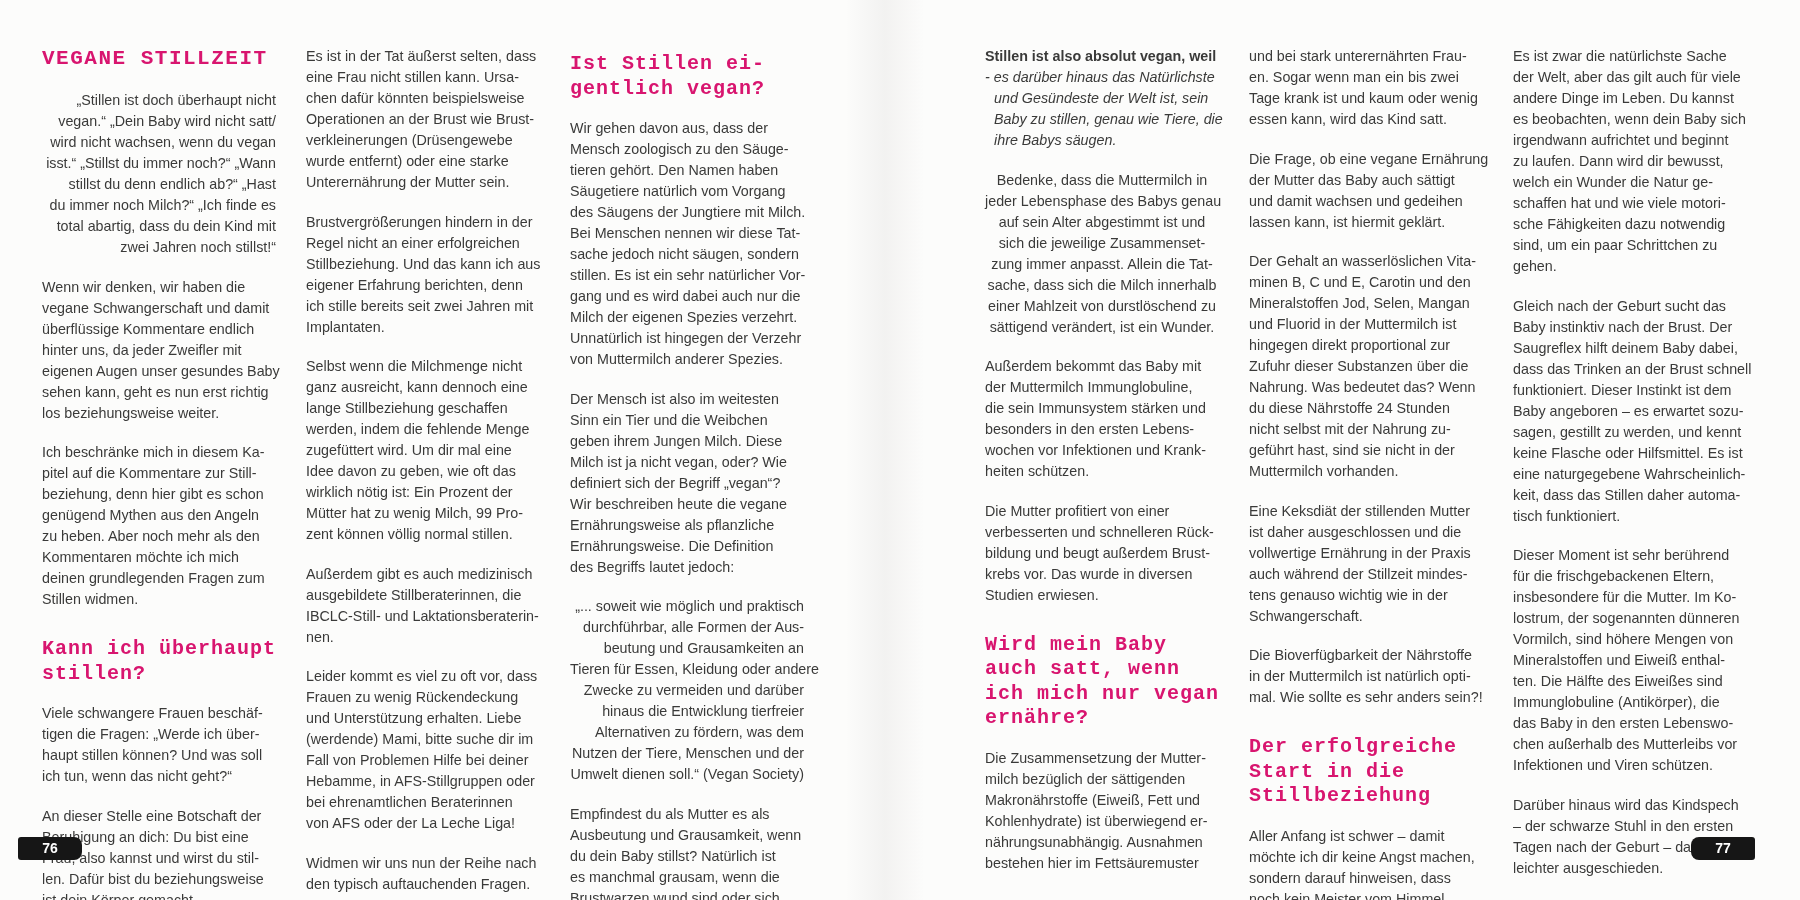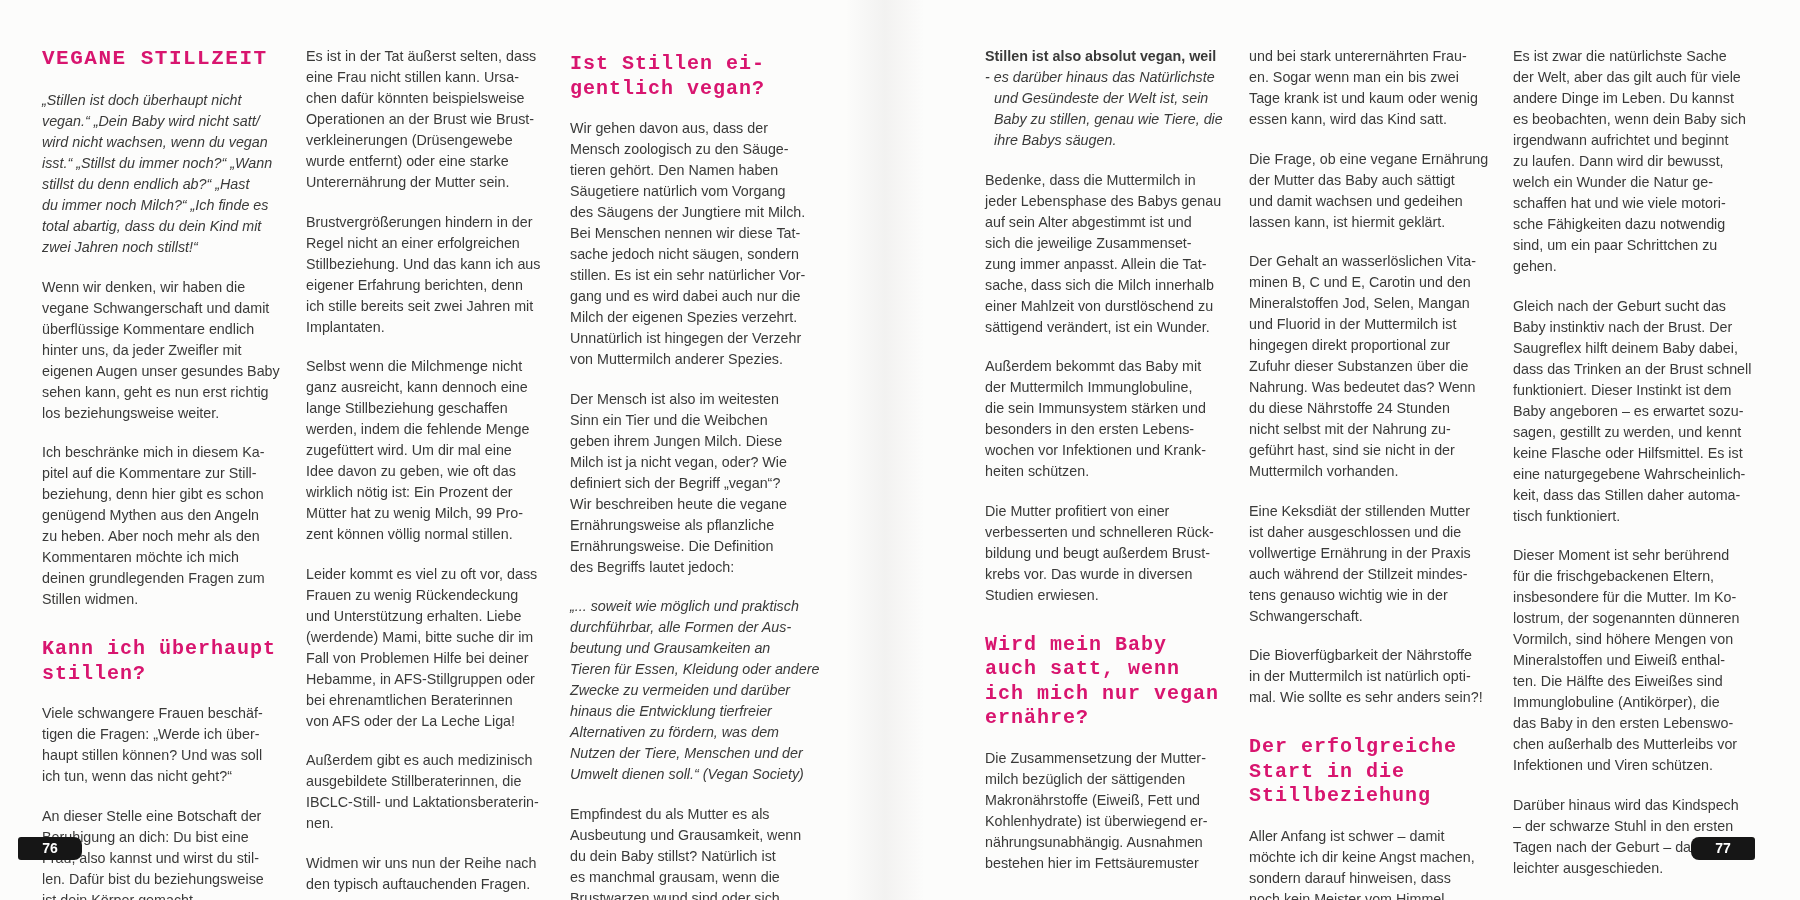--- a/index.html
+++ b/index.html
@@ -50,29 +50,29 @@
   .block.h2{
     font-family:"Liberation Mono","DejaVu Sans Mono",monospace;
     font-weight:bold;
     color:var(--accent);
     font-size:20px;
     line-height:24.5px;
     letter-spacing:1px;
     margin:27px 0 17px 0;
   }
   .col .block.h2:first-child{margin-top:6px;}
-  .block.quote{font-style:italic;}
+  .block.quote{text-align:right;}
   .block.lead{font-weight:bold;margin-bottom:0;}
   .block.li{
     font-style:italic;
     margin-bottom:0;
     padding-left:9px;
     text-indent:-9px;
   }
-  .block.li + .block.p{margin-top:18.6px;}
+  .block.li + .block.p{margin-top:18.6px;text-align:center;}
   .page-num{
     position:absolute;
     bottom:40px;
     height:23px;
     min-width:64px;
     background:var(--badge-bg);
     color:var(--badge-text);
     font-weight:bold;
     font-size:14px;
     line-height:23px;
@@ -141,32 +141,32 @@
 Implantaten.</p>
           <p class="block p">Selbst wenn die Milchmenge nicht
 ganz ausreicht, kann dennoch eine
 lange Stillbeziehung geschaffen
 werden, indem die fehlende Menge
 zugefüttert wird. Um dir mal eine
 Idee davon zu geben, wie oft das
 wirklich nötig ist: Ein Prozent der
 Mütter hat zu wenig Milch, 99 Pro-
 zent können völlig normal stillen.</p>
+          <p class="block p">Außerdem gibt es auch medizinisch
+ausgebildete Stillberaterinnen, die
+IBCLC-Still- und Laktationsberaterin-
+nen.</p>
           <p class="block p">Leider kommt es viel zu oft vor, dass
 Frauen zu wenig Rückendeckung
 und Unterstützung erhalten. Liebe
 (werdende) Mami, bitte suche dir im
 Fall von Problemen Hilfe bei deiner
 Hebamme, in AFS-Stillgruppen oder
 bei ehrenamtlichen Beraterinnen
 von AFS oder der La Leche Liga!</p>
-          <p class="block p">Außerdem gibt es auch medizinisch
-ausgebildete Stillberaterinnen, die
-IBCLC-Still- und Laktationsberaterin-
-nen.</p>
           <p class="block p">Widmen wir uns nun der Reihe nach
 den typisch auftauchenden Fragen.</p>
         </div>
         <div class="col">
           <h2 class="block h2">Ist Stillen ei-
 gentlich vegan?</h2>
           <p class="block p">Wir gehen davon aus, dass der
 Mensch zoologisch zu den Säuge-
 tieren gehört. Den Namen haben
 Säugetiere natürlich vom Vorgang

